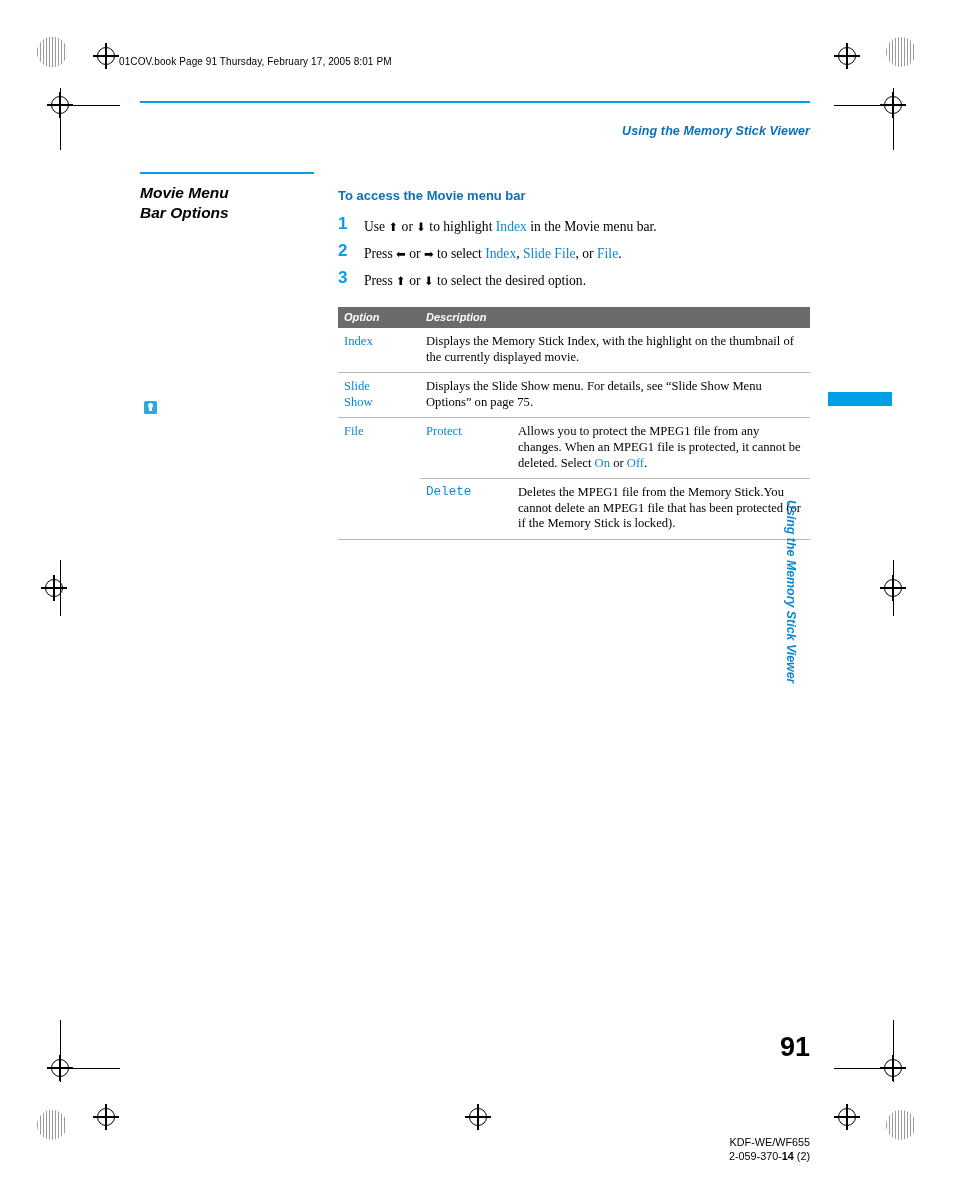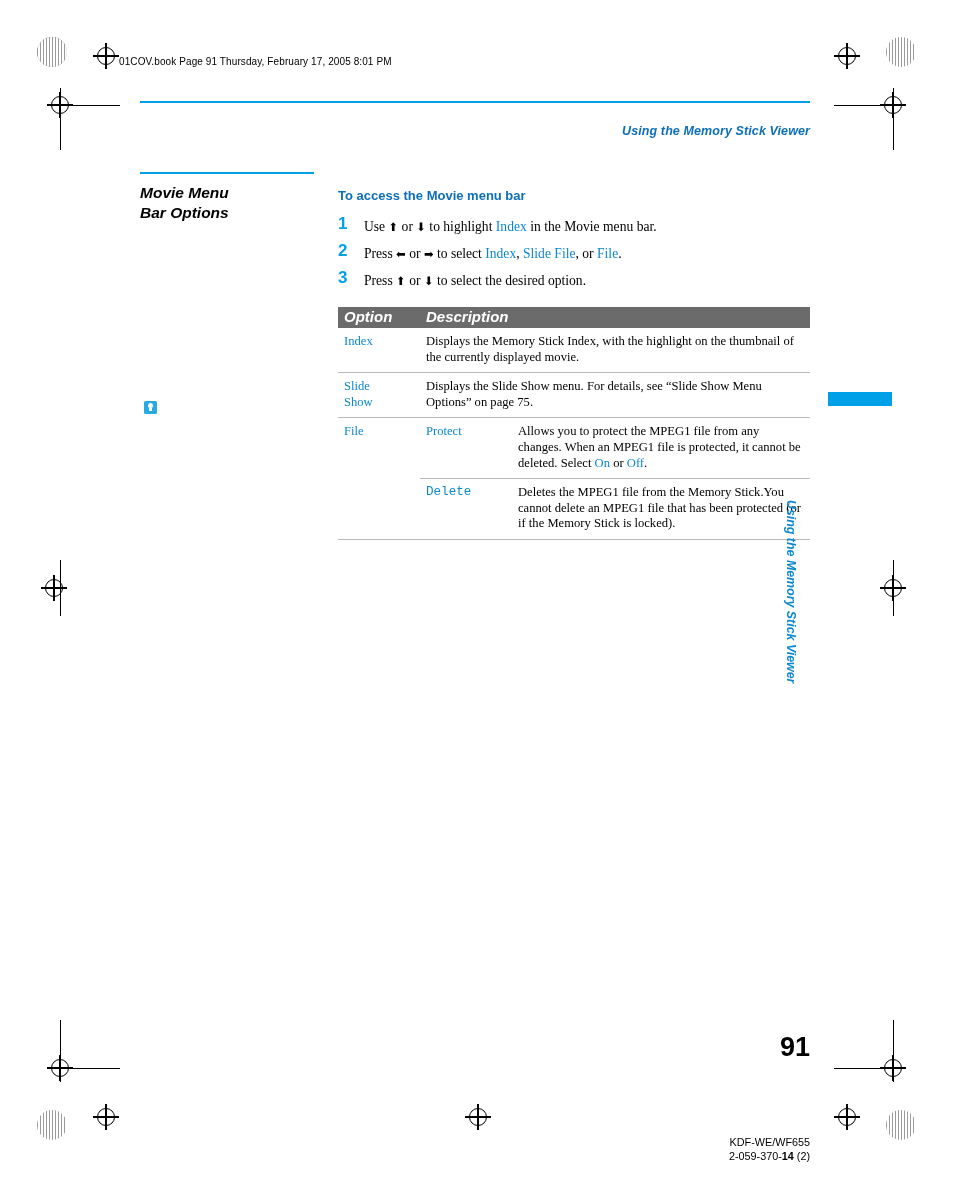--- a/index.html
+++ b/index.html
@@ -217,21 +217,21 @@
     border-collapse: collapse;
     font-family: "Liberation Serif", serif;
     font-size: 12.6px;
   }
   .tbl thead th {
     background: #6b6b6b;
     color: #ffffff;
     font-family: "Liberation Sans", sans-serif;
     font-style: italic;
     font-weight: bold;
-    font-size: 15px;
+    font-size: 11px;
     text-align: left;
     padding: 3px 0 4px 6px;
     line-height: 14px;
   }
   .tbl td {
     vertical-align: top;
     padding: 6px 8px 7px 6px;
     line-height: 15.6px;
     border-bottom: 0.8px solid #b9b9b9;
   }

